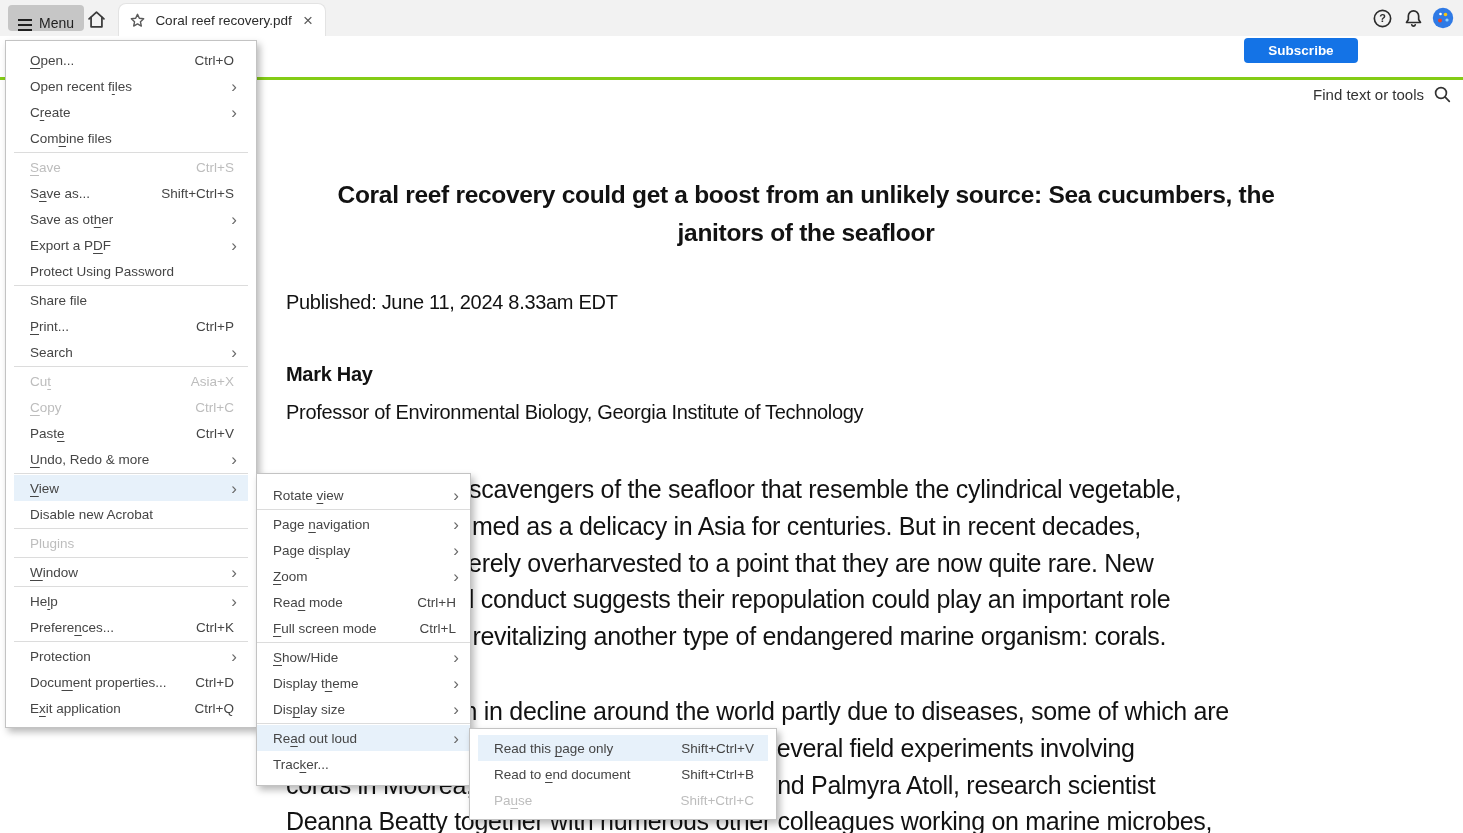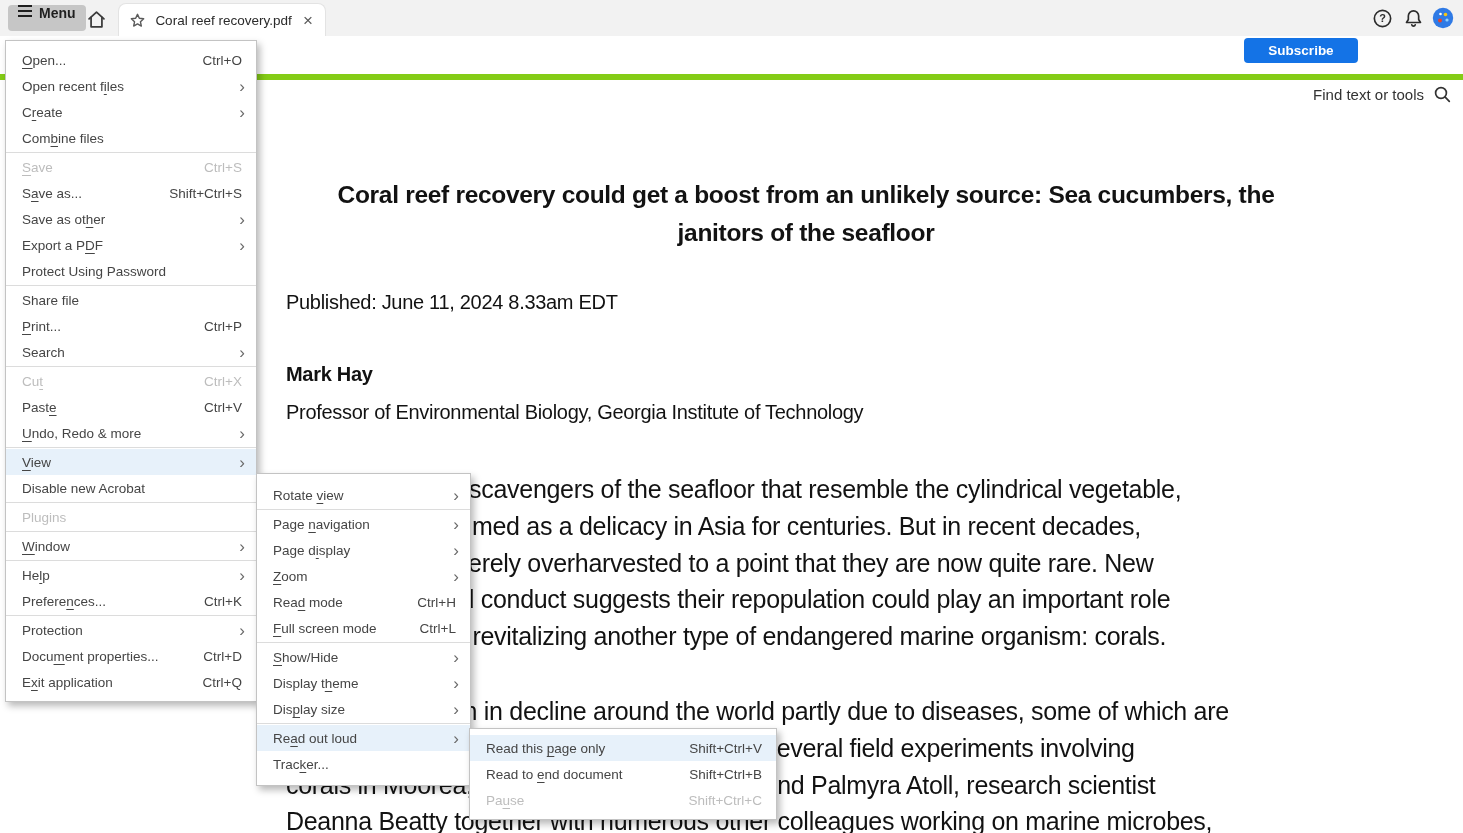--- a/index.html
+++ b/index.html
@@ -3,43 +3,43 @@
 <meta charset="utf-8">
 <style>
   * { margin:0; padding:0; box-sizing:border-box; }
   html,body { width:1463px; height:833px; overflow:hidden; background:#fff;
     font-family:"Liberation Sans", sans-serif; }
   #app { position:relative; width:1463px; height:833px; background:#fff; overflow:hidden; }
 
   
   .topbar { position:absolute; left:0; top:0; width:1463px; height:36px; background:#F2F2F2; }
   .menu-btn { position:absolute; left:8px; top:5px; height:26px; padding:0 10px;
-    background:#C6C6C6; border-radius:4px; display:flex; align-items:flex-start; gap:7px;
-    font-size:14px; color:#1F1F1F; cursor:default;font-weight:bold; }
+    background:#C6C6C6; border-radius:4px; display:flex; align-items:flex-end; gap:7px;
+    font-size:14px; color:#1F1F1F; cursor:default; }
   .home-btn { position:absolute; left:84px; top:7px; width:24px; height:24px;
     display:flex; align-items:center; justify-content:center; }
   .tab { position:absolute; left:118px; top:3px; width:208px; height:33px; background:#FFFFFF;
     border:1px solid #E3E3E3; border-bottom:none; border-radius:8px 8px 0 0;
     display:flex; align-items:center; padding:0 10px; gap:9px;text-align:center; }
   .tab-title { font-size:13.5px; color:#2B2B2B; flex:1; white-space:nowrap; overflow:hidden; }
   .tab-close { font-size:17px; color:#5A5A5A; line-height:1; padding:0 2px; }
   .subscribe-btn { position:absolute; left:1244px; top:6px; width:114px; height:25px;
     border:none; border-radius:4px; color:#fff; font-weight:bold; font-size:13.5px;
     font-family:"Liberation Sans",sans-serif;margin-top:32px; }
   .tb-icon { position:absolute; top:7px; width:22px; height:22px; display:flex;
     align-items:center; justify-content:center; }
 
   .toolbar2 { position:absolute; left:0; top:36px; width:1463px; height:44px; background:#fff;
-    border-bottom:6px solid #84cc16; }
+    border-bottom:3px solid #84cc16; }
   .find-ctl { position:absolute; right:12px; top:49px; display:flex; align-items:center; gap:9px; }
   .find-label { font-size:15px; color:#323232; }
 
   
   .menu-panel { position:absolute; background:#fff; border:1px solid #C3C3C3;
-    box-shadow:3px 4px 7px rgba(0,0,0,0.28); padding:6px 0; z-index:10; }
+    box-shadow:3px 4px 7px rgba(0,0,0,0.28); padding:6px 8px; z-index:10; }
   #main-menu { left:5px; top:40px; width:252px; }
   #view-menu { left:256px; top:473px; width:215px; z-index:11; padding:8px 0; }
   #rol-menu  { left:469px; top:728px; width:308px; z-index:12; }
   .mrow { height:26px; display:flex; align-items:center; font-size:13.5px; color:#454545; }
   .mrow.hl { background:#E7F1FA;gap:16px; }
   .mrow.dis { color:#BDBDBD; }
   .mlabel { padding-left:16px; white-space:nowrap; }
   .mlabel u { text-underline-offset:2.5px; text-decoration-thickness:1px; }
   .msc { margin-left:auto; padding-right:14px; white-space:nowrap; }
   .marrow { margin-left:auto; padding-right:11px; font-size:17px; color:#6B6B6B; line-height:1; }
@@ -207,21 +207,25 @@
         <span class="mlabel"><u>P</u>rint...</span>
         <span class="msc">Ctrl+P</span>
       </div>
       <div class="mrow">
         <span class="mlabel">Search</span>
         <span class="marrow">›</span>
       </div>
       <div class="msep"></div>
       <div class="mrow dis">
         <span class="mlabel">Cu<u>t</u></span>
-        <span class="msc">Ctrl+X</span>
+        <span class="msc">Asia+X</span>
+      </div>
+      <div class="mrow dis">
+        <span class="mlabel"><u>C</u>opy</span>
+        <span class="msc">Ctrl+C</span>
       </div>
       <div class="mrow">
         <span class="mlabel">Past<u>e</u></span>
         <span class="msc">Ctrl+V</span>
       </div>
       <div class="mrow">
         <span class="mlabel"><u>U</u>ndo, Redo &amp; more</span>
         <span class="marrow">›</span>
       </div>
       <div class="msep"></div>

